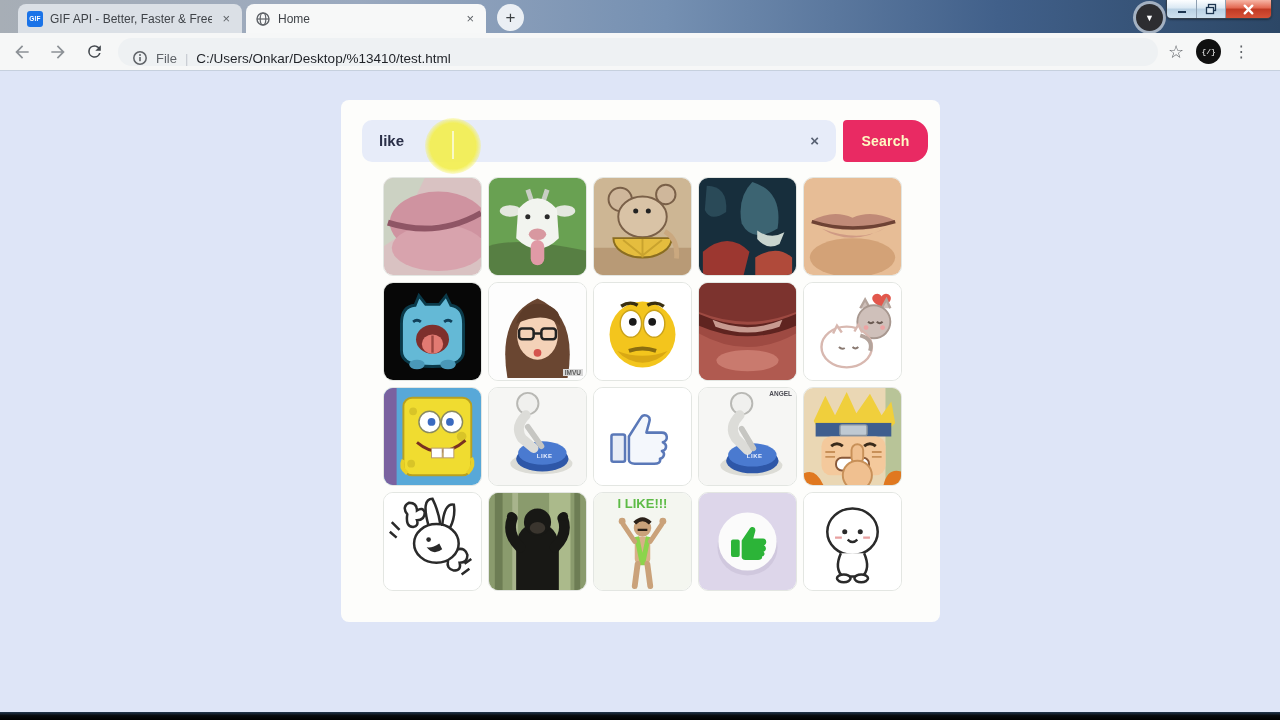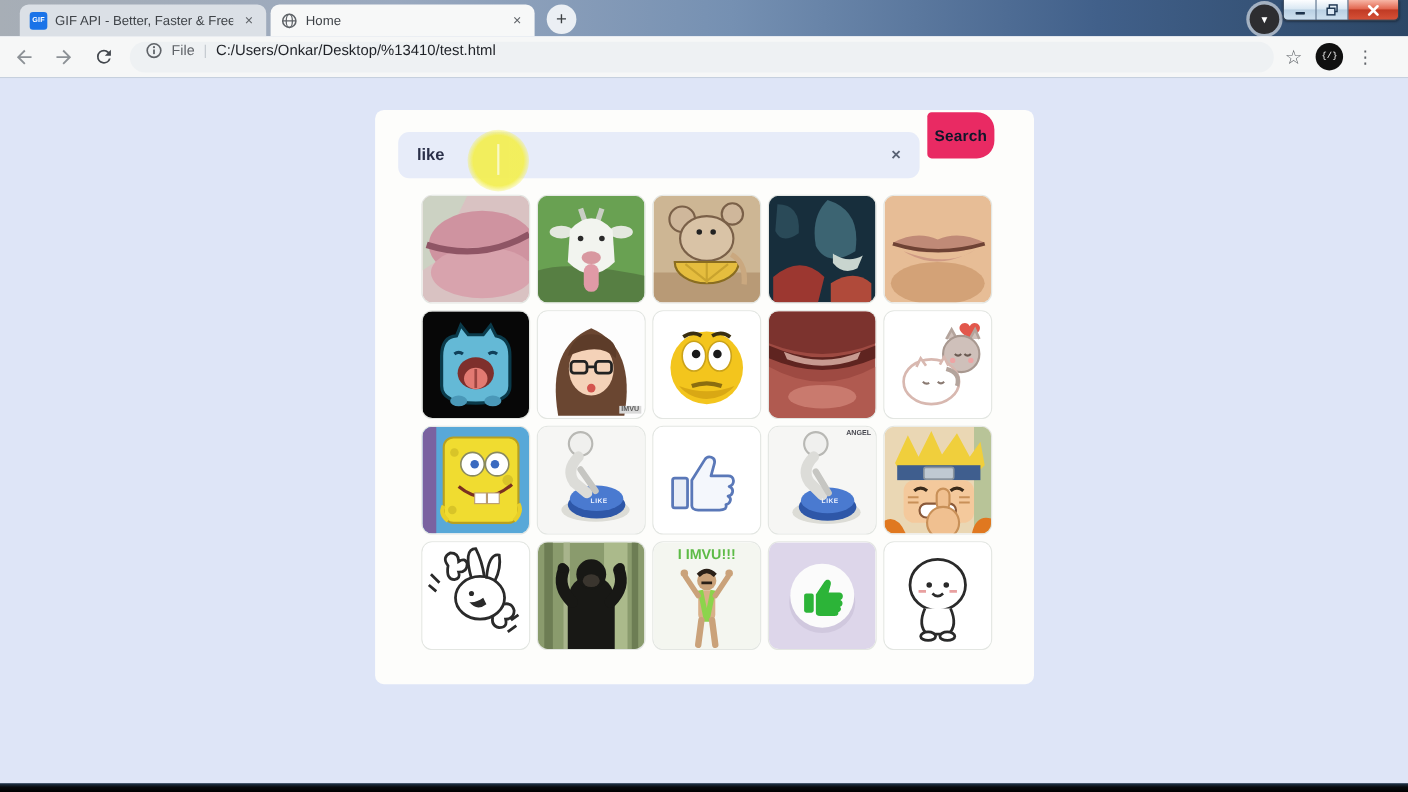--- a/index.html
+++ b/index.html
@@ -28,42 +28,42 @@
     background:linear-gradient(#fdfeff,#dae8f3 45%,#b9d0e3 50%,#cfe1ef); border-right:1px solid #8fa0b2; }
   .win-min { width:30px; } .win-restore { width:29px; }
   .win-close { width:45px; border-right:none;
     background:linear-gradient(#f7b6a6,#e2664f 45%,#c03a24 50%,#d65137); }
 
   
   .toolbar { position:absolute; top:33px; left:0; width:1280px; height:38px; background:#f6f7f7;
     border-bottom:1px solid #c6d0de; display:flex; align-items:center; }
   .nav-btn { width:28px; height:28px; margin-left:8px; display:flex; align-items:center; justify-content:center; border-radius:50%; }
   .omnibox { height:28px; margin-left:10px; flex:1; max-width:1040px; background:#eef1f3; border-radius:14px;
-    display:flex; align-items:flex-start; padding:0 14px; gap:8px; }
+    display:flex; align-items:flex-end; padding:0 14px; gap:8px; }
   .scheme-label { font-size:13px; color:#5f6368; }
   .omni-sep { color:#c4c9cf; font-size:13px; }
   .url-text { font-size:13.5px; color:#1f2227; white-space:nowrap; overflow:hidden; }
   .toolbar-right { display:flex; align-items:center; gap:12px; padding:0 14px 0 10px; }
   .star { font-size:18px; color:#5f6368; }
   .ext-circle { width:25px; height:25px; border-radius:50%; background:#101010; color:#fff;
     font-size:8px; font-family:"Liberation Mono",monospace; display:flex; align-items:center; justify-content:center; }
   .menu-dots { font-size:16px; color:#5f6368; }
 
   
   .content { position:absolute; top:72px; left:0; width:1280px; height:640px; background:#dee5f7; }
   .card { position:absolute; left:341px; top:28px; width:599px; height:522px; background:#fdfdfb; border-radius:8px;padding-left:33px; }
   .search-input { position:absolute; left:21px; top:20px; width:474px; height:42px;
     background:#e7ecf9; border-radius:10px; }
   .search-value { position:absolute; left:17px; top:0; line-height:42px; font-size:15px; font-weight:bold; color:#2a2f48; }
   .click-highlight { position:absolute; left:63px; top:-2px; width:56px; height:56px; border-radius:50%;
     background:radial-gradient(circle,#f3ef55 0 58%,rgba(243,239,85,0) 76%); opacity:.95; pointer-events:none; }
   .click-highlight::after { content:""; position:absolute; left:27px; top:13px; width:2px; height:28px; background:rgba(255,255,255,.65); }
   .clear-x { position:absolute; right:17px; top:0; line-height:42px; font-size:15px; font-weight:bold; color:#596274; }
-  .search-btn { position:absolute; left:502px; top:2px; width:61px; height:42px; border:none;
-    background:#e92a63; color:#0f172a; font-family:"Liberation Sans",sans-serif; font-size:14px; font-weight:bold;
+  .search-btn { position:absolute; left:502px; top:20px; width:85px; height:42px; border:none;
+    background:#e92a63; color:#fef9c3; font-family:"Liberation Sans",sans-serif; font-size:14px; font-weight:bold;
     border-radius:4px 16px 16px 4px; letter-spacing:.2px; }
 
   .grid { position:absolute; left:42px; top:77px; display:grid; grid-template-columns:repeat(5,99px); grid-auto-rows:99px; gap:6px; }
   .tile { position:relative; width:99px; height:99px; border:1px solid #e3e6e2; border-radius:10px; overflow:hidden; background:#fff; }
   .tile svg { display:block; width:100%; height:100%; }
   .tile-label { position:absolute; font-weight:bold; }
   .lbl-like { left:50%; transform:translateX(-4%); bottom:26px; font-size:6px; color:#eaf0ff; letter-spacing:.5px; }
   .lbl-angel { right:4px; top:2px; font-size:6.5px; color:#4a4a52; }
   .lbl-imvu { right:3px; bottom:4px; font-size:6.5px; color:#5a5a5a; background:#d9d9d9; padding:0 2px; }
   .lbl-ilike { left:0; right:0; top:3px; text-align:center; font-size:13px; color:#5dbb46; }
@@ -397,21 +397,21 @@
           <circle cx="50" cy="36" r="9" fill="#caa27a"></circle>
           <path d="M42 31 q8 -8 16 0" stroke="#2a2018" stroke-width="4" fill="none"></path>
           <path d="M45 38 h10" stroke="#2a2018" stroke-width="2.5"></path>
           <rect x="42" y="45" width="16" height="28" rx="5" fill="#d8b088"></rect>
           <path d="M44 45 L50 74 L56 45" stroke="#8cd44c" stroke-width="5" fill="none"></path>
           <path d="M42 50 L30 32 M58 50 L70 32" stroke="#caa27a" stroke-width="5" stroke-linecap="round"></path>
           <circle cx="29" cy="29" r="3.5" fill="#caa27a"></circle>
             <circle cx="71" cy="29" r="3.5" fill="#caa27a"></circle>
           <path d="M45 73 L42 96 M55 73 L58 96" stroke="#caa27a" stroke-width="6" stroke-linecap="round"></path>
           </svg>
-        <span class="tile-label lbl-ilike">I IMVU!!!</span>
+        <span class="tile-label lbl-ilike">I LIKE!!!</span>
       </figure>
 
       <figure class="tile" title="Green thumbs up button">
         <svg viewBox="0 0 100 100">
             <rect width="100" height="100" fill="#ddd6ea"></rect>
           <ellipse cx="50" cy="56" rx="31" ry="29" fill="#d0c8de"></ellipse>
           <circle cx="50" cy="50" r="30" fill="#fbfbfb"></circle>
           <g fill="#2cb438">
             <rect x="33" y="48" width="9" height="18" rx="2"></rect>
             <path d="M44 64 V49 L52 37 c2 -3.5 7 -2 6 2.5 l-2 7.5 h10 c4 0 4.5 5.5 1 7 c3 1.5 2.5 5.5 -0.5 6.5 c2 1.5 1 4.5 -1.5 5 c0.5 3 -1.5 3.5 -4 3.5 H48 c-3 0 -4 -1.5 -4 -3z"></path>

